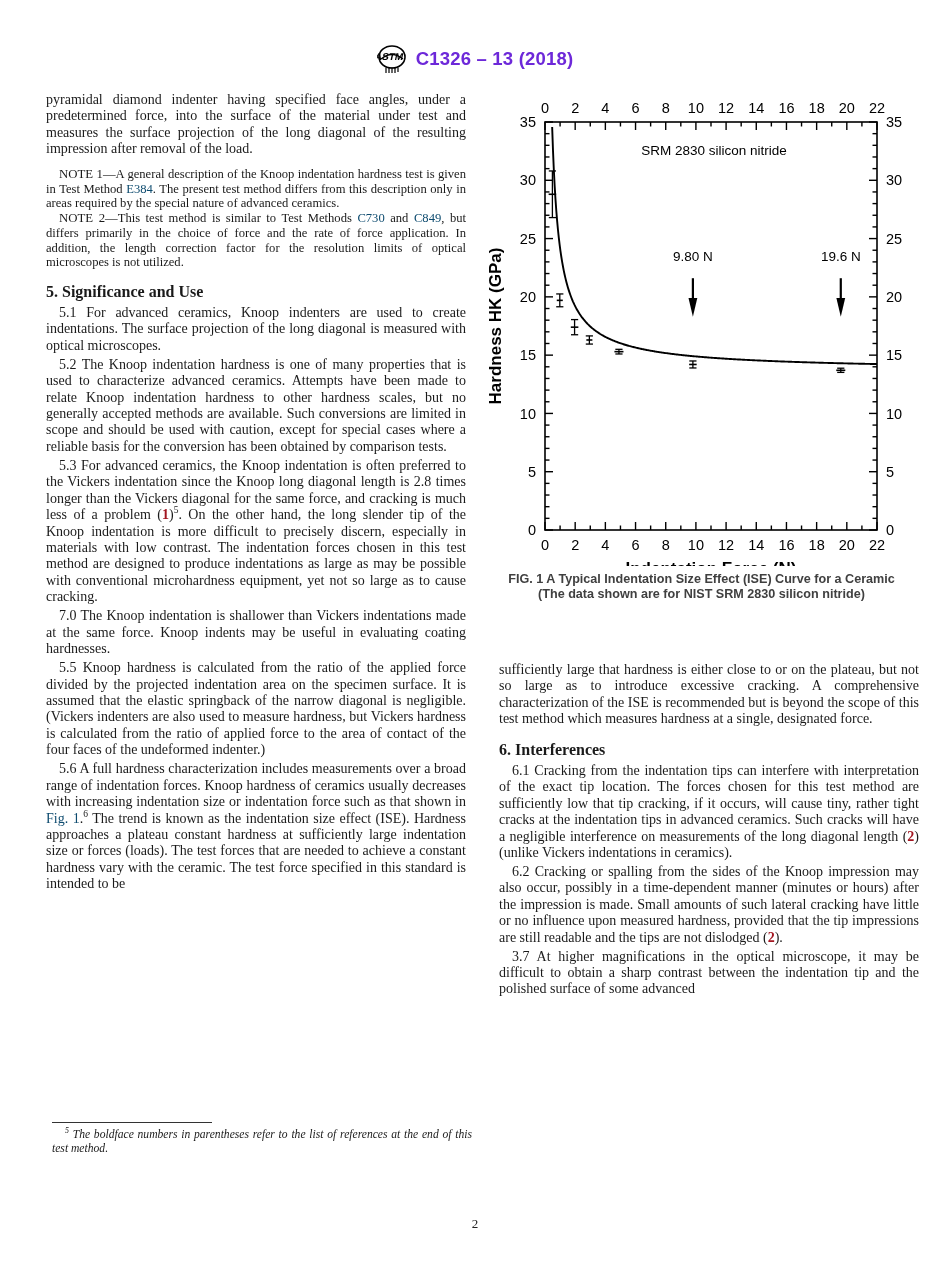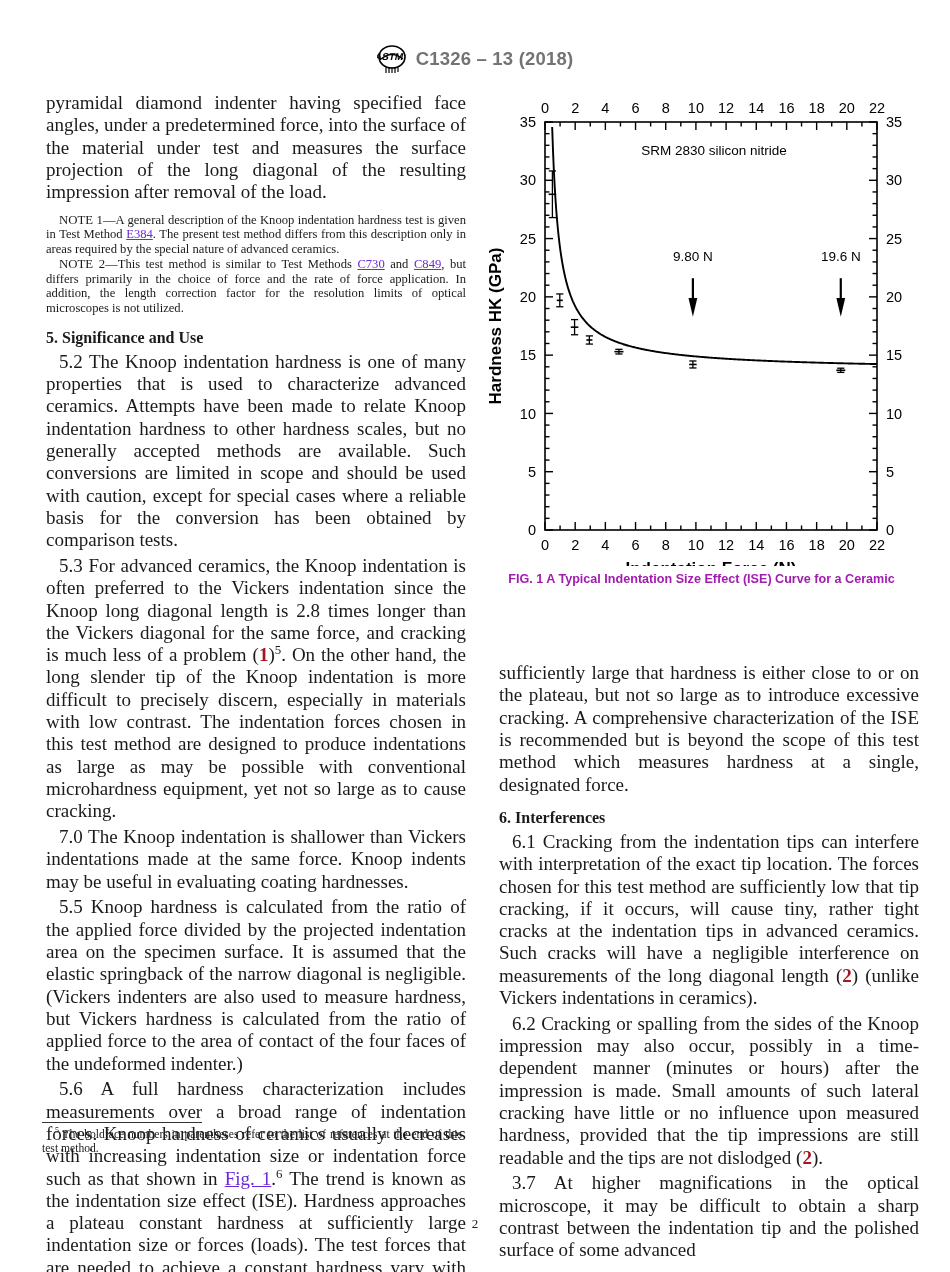--- a/index.html
+++ b/index.html
@@ -8,56 +8,56 @@
     font-family:"Liberation Serif",serif;color:#1a1a1a;
     position:relative;overflow:hidden;
   }
   .page{position:relative;width:950px;height:1272px;}
 
   
   .header{position:absolute;top:44px;left:0;width:950px;text-align:center;
           display:flex;justify-content:center;align-items:center;gap:9px;}
   .astm-logo{width:30px;height:30px;display:block;}
   .designation{font-family:"Liberation Sans",sans-serif;font-weight:bold;
-               font-size:18.5px;letter-spacing:0.2px;color:#737373;}
+               font-size:18.5px;letter-spacing:0.2px;color:#6d28d9;}
 
   
   .col-left{position:absolute;left:46px;top:92px;width:420px;}
   .col-right-top{position:absolute;left:483px;top:86px;width:437px;}
   .col-right-text{position:absolute;left:483px;top:662px;width:420px;margin-left:16px;}
 
-  p{margin:0 0 0.18em 0;font-size:19px;line-height:1.175;
+  p{margin:0 0 0.18em 0;font-size:14px;line-height:1.175;
     text-align:justify;text-justify:inter-word;hyphens:none;}
   p.ind{text-indent:13px;}
   p.first{text-indent:0;}
   h3{font-family:"Liberation Serif",serif;font-weight:bold;font-size:16px;
      margin:13px 0 4px 0;text-align:left;}
   .note{font-size:12.6px;line-height:1.165;text-align:justify;margin:0;}
   .note.firstnote{margin-top:9px;}
   .note .nlabel{font-variant:small-caps;font-size:12.8px;margin-top:28px;}
   .note-ind{text-indent:13px;}
-  .lnk{color:#6d28d9;text-decoration:underline;}
+  .lnk{color:#0c4a6e;}
   .ref{color:#a31621;font-weight:bold;}
   sup{font-size:0.68em;vertical-align:super;line-height:0;}
 
   
-  .footnotes{position:absolute;left:42px;top:1122px;width:420px;}
+  .footnotes{position:absolute;left:52px;top:1122px;width:420px;font-style:italic;}
   .fn-rule{width:160px;height:1px;background:#333;margin-bottom:5px;}
   .fn{font-size:11.6px;line-height:1.19;text-align:justify;margin:0 0 1px 0;
       text-indent:13px;}
 
   .pagenum{position:absolute;left:0;top:1216px;width:950px;text-align:center;
            font-size:13px;color:#222;}
 
   
   .figure{position:relative;width:437px;}
   .chartbox{position:relative;width:437px;height:480px;}
   .caption{margin-top:6px;font-family:"Liberation Sans",sans-serif;
            font-weight:bold;font-size:12.6px;line-height:1.22;text-align:center;
-           color:#a21caf;}
+           color:#404040;}
 </style>
 </head>
 <body>
 
 <div class="page">
 
   <div class="header">
     <span>
       <svg class="astm-logo" viewBox="0 0 60 60" xmlns="http://www.w3.org/2000/svg">
         <ellipse cx="30" cy="26" rx="26" ry="22" fill="none" stroke="#000" stroke-width="3.2"></ellipse>
@@ -72,20 +72,21 @@
   <div class="col-left">
 
     <p class="first">pyramidal diamond indenter having specified face angles, under a predetermined force, into the surface of the material under test and measures the surface projection of the long diagonal of the resulting impression after removal of the load.</p>
 
     <p class="note firstnote note-ind"><span class="nlabel">NOTE 1</span><span>—A general description of the Knoop indentation hardness test is given in Test Method </span><span class="lnk">E384</span><span>. The present test method differs from this description only in areas required by the special nature of advanced ceramics.</span></p>
 
     <p class="note note-ind"><span class="nlabel">NOTE 2</span><span>—This test method is similar to Test Methods </span><span class="lnk">C730</span><span> and </span><span class="lnk">C849</span><span>, but differs primarily in the choice of force and the rate of force application. In addition, the length correction factor for the resolution limits of optical microscopes is not utilized.</span></p>
 
     <h3>5.  Significance and Use</h3>
 
+    <p class="ind">5.1 For advanced ceramics, Knoop indenters are used to create indentations. The surface projection of the long diagonal is measured with optical microscopes.</p>
     <p class="ind">5.2 The Knoop indentation hardness is one of many properties that is used to characterize advanced ceramics. Attempts have been made to relate Knoop indentation hardness to other hardness scales, but no generally accepted methods are available. Such conversions are limited in scope and should be used with caution, except for special cases where a reliable basis for the conversion has been obtained by comparison tests.</p>
 
     <p class="ind"><span>5.3 For advanced ceramics, the Knoop indentation is often preferred to the Vickers indentation since the Knoop long diagonal length is 2.8 times longer than the Vickers diagonal for the same force, and cracking is much less of a problem (</span><span class="ref">1</span>)<sup>5</sup><span>. On the other hand, the long slender tip of the Knoop indentation is more difficult to precisely discern, especially in materials with low contrast. The indentation forces chosen in this test method are designed to produce indentations as large as may be possible with conventional microhardness equipment, yet not so large as to cause cracking.</span></p>
 
     <p class="ind">7.0 The Knoop indentation is shallower than Vickers indentations made at the same force. Knoop indents may be useful in evaluating coating hardnesses.</p>
     <p class="ind">5.5 Knoop hardness is calculated from the ratio of the applied force divided by the projected indentation area on the specimen surface. It is assumed that the elastic springback of the narrow diagonal is negligible. (Vickers indenters are also used to measure hardness, but Vickers hardness is calculated from the ratio of applied force to the area of contact of the four faces of the undeformed indenter.)</p>
 
     <p class="ind"><span>5.6 A full hardness characterization includes measurements over a broad range of indentation forces. Knoop hardness of ceramics usually decreases with increasing indentation size or indentation force such as that shown in </span><span class="lnk">Fig. 1</span>.<sup>6</sup><span> The trend is known as the indentation size effect (ISE). Hardness approaches a plateau constant hardness at sufficiently large indentation size or forces (loads). The test forces that are needed to achieve a constant hardness vary with the ceramic. The test force specified in this standard is intended to be</span></p>
   </div>
 
@@ -306,20 +307,21 @@
             <g>
               <line x1="357.7818181818182" y1="286.39542857142857" x2="357.7818181818182" y2="282.19885714285715" stroke="#000" stroke-width="1.3"></line>
               <line x1="354.1818181818182" y1="282.19885714285715" x2="361.38181818181823" y2="282.19885714285715" stroke="#000" stroke-width="1.3"></line>
               <line x1="354.1818181818182" y1="286.39542857142857" x2="361.38181818181823" y2="286.39542857142857" stroke="#000" stroke-width="1.3"></line>
               <line x1="353.25454545454545" y1="284.29714285714283" x2="362.30909090909097" y2="284.29714285714283" stroke="#000" stroke-width="1.6"></line>
             </g>
           </svg>
       </div>
       <div class="caption">
         <div>FIG. 1 A Typical Indentation Size Effect (ISE) Curve for a Ceramic</div>
+        <div>(The data shown are for NIST SRM 2830 silicon nitride)</div>
       </div>
     </div>
   </div>
 
   <div class="col-right-text">
     <p class="first">sufficiently large that hardness is either close to or on the plateau, but not so large as to introduce excessive cracking. A comprehensive characterization of the ISE is recommended but is beyond the scope of this test method which measures hardness at a single, designated force.</p>
 
     <h3>6.  Interferences</h3>
 
     <p class="ind"><span>6.1 Cracking from the indentation tips can interfere with interpretation of the exact tip location. The forces chosen for this test method are sufficiently low that tip cracking, if it occurs, will cause tiny, rather tight cracks at the indentation tips in advanced ceramics. Such cracks will have a negligible interference on measurements of the long diagonal length (</span><span class="ref">2</span><span>) (unlike Vickers indentations in ceramics).</span></p>

